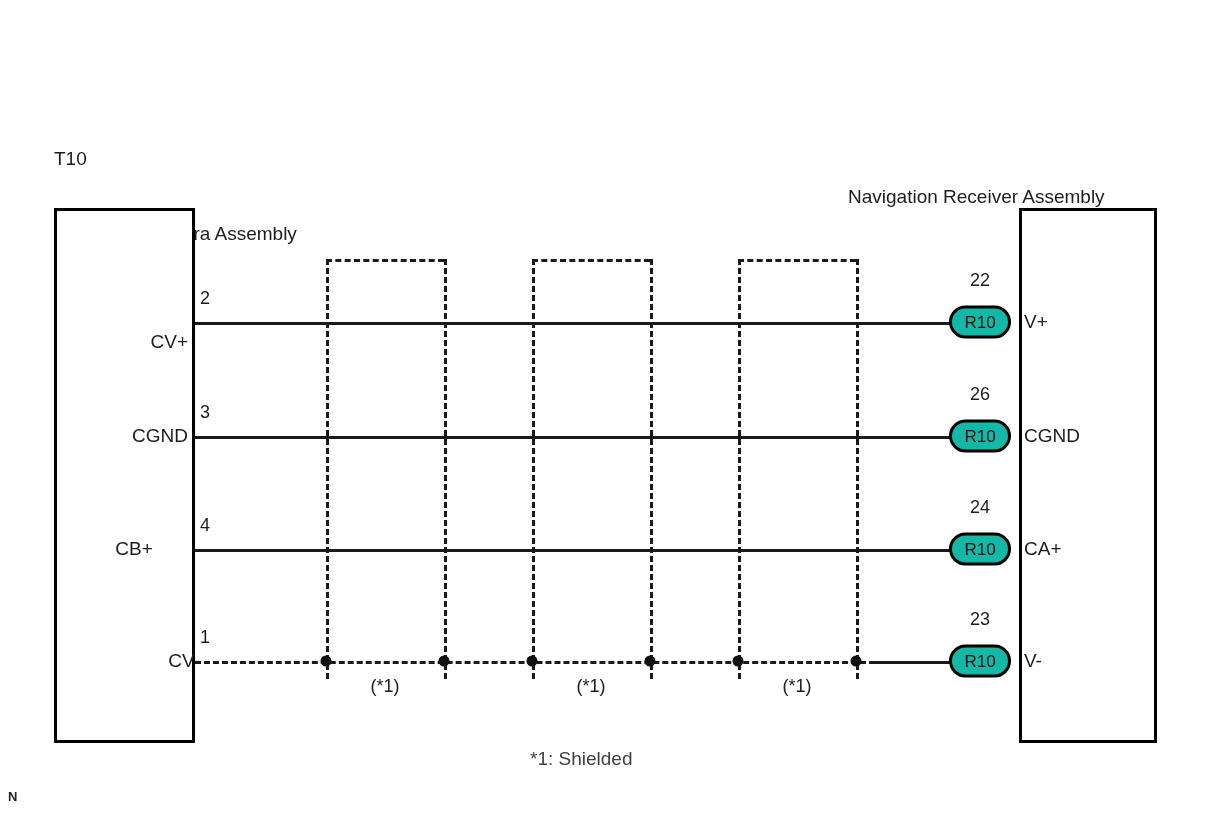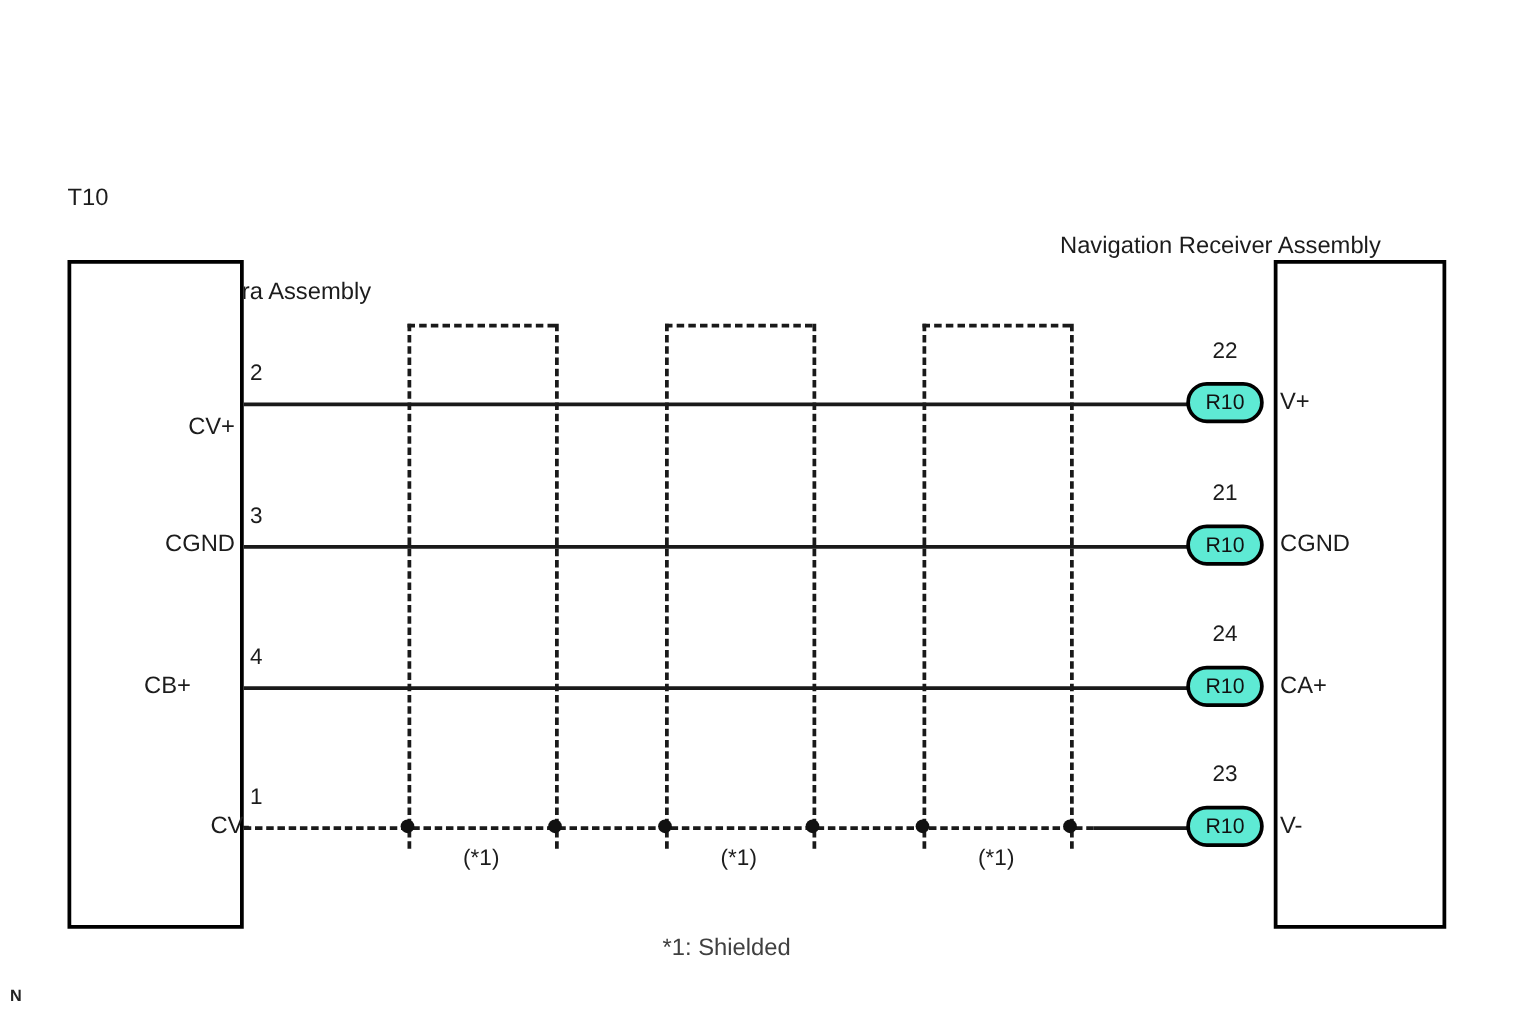--- a/index.html
+++ b/index.html
@@ -95,21 +95,21 @@
     transform: translateX(-50%);
   }
 
   
   .badge {
     position: absolute;
     width: 62px;
     height: 33px;
     border: 3px solid #000000;
     border-radius: 17px;
-    background: #5eead4;
+    background: #14b8a6;
     box-sizing: border-box;
     font-size: 17px;
     line-height: 27px;
     text-align: center;
     color: #111111;
     transform: translate(-50%, -50%);
     z-index: 6;
   }
 
   
@@ -186,21 +186,21 @@
   <div class="wire" style="left:195px; top:322px; width:755px;"></div>
   <div class="pin-label" style="left:80px; top:322px; width:108px;margin-top:20px;">CV+</div>
   <div class="pin-num" style="left:200px; top:288px;">2</div>
   <div class="term-num" style="left:980px; top:270px;">22</div>
   <div class="badge" style="left:980px; top:322px;">R10</div>
   <div class="term-name" style="left:1024px; top:322px;">V+</div>
 
   <div class="wire" style="left:195px; top:436px; width:755px;"></div>
   <div class="pin-label" style="left:60px; top:436px; width:128px;">CGND</div>
   <div class="pin-num" style="left:200px; top:402px;">3</div>
-  <div class="term-num" style="left:980px; top:384px;">21</div>
+  <div class="term-num" style="left:980px; top:384px;">26</div>
   <div class="badge" style="left:980px; top:436px;">R10</div>
   <div class="term-name" style="left:1024px; top:436px;">CGND</div>
 
   <div class="wire" style="left:195px; top:549px; width:755px;"></div>
   <div class="pin-label" style="left:80px; top:549px; width:108px;text-align:center;">CB+</div>
   <div class="pin-num" style="left:200px; top:515px;">4</div>
   <div class="term-num" style="left:980px; top:497px;">24</div>
   <div class="badge" style="left:980px; top:549px;">R10</div>
   <div class="term-name" style="left:1024px; top:549px;">CA+</div>
 

